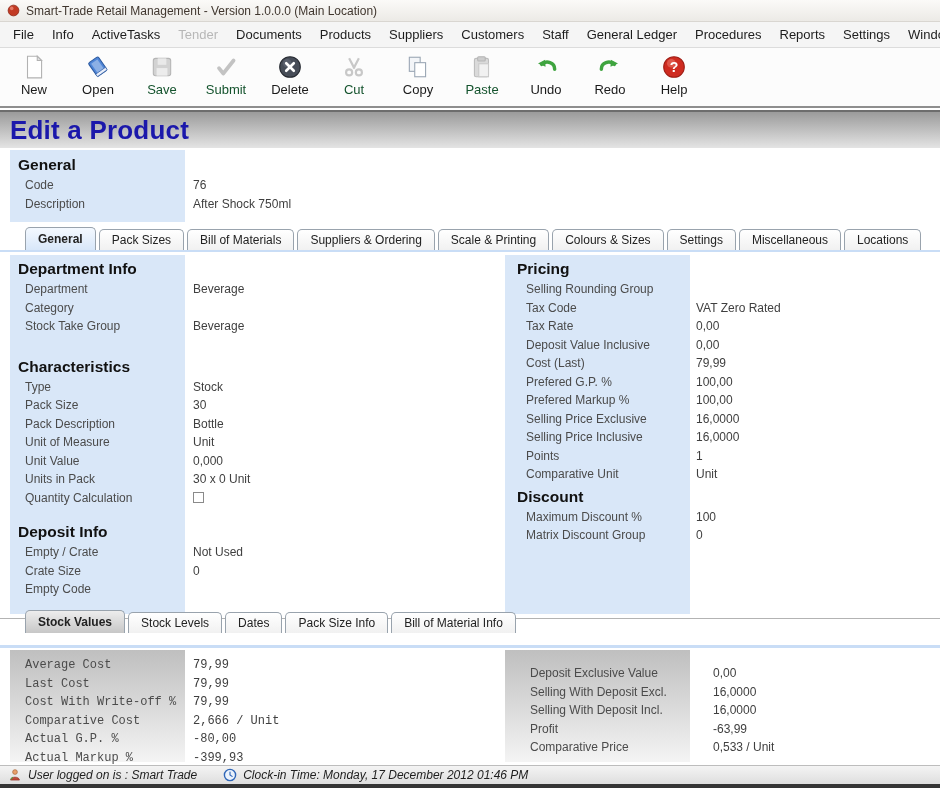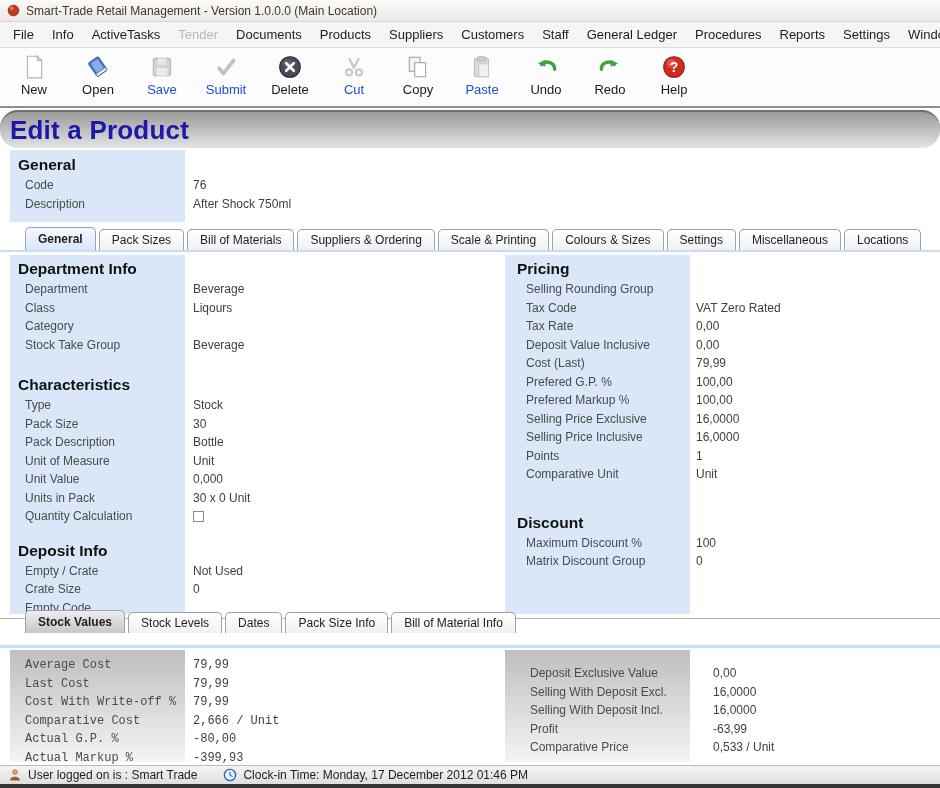--- a/index.html
+++ b/index.html
@@ -29,28 +29,28 @@
 
   
   .toolbar {
     position:absolute; top:48px; left:0; width:940px; height:60px;
     background:#fcfcfc; border-bottom:2px solid #8e8e8e;
     display:flex; padding-left:2px; box-sizing:border-box;
   }
   .tool-btn { width:64px; display:flex; flex-direction:column; align-items:center; justify-content:flex-start; padding-top:6px; box-sizing:border-box; }
   .tool-btn svg { width:26px; height:26px; }
   .tb-label { font-size:13px; color:#1a1a1a; margin-top:2px; white-space:nowrap; }
-  .tool-btn.disabled .tb-label { color:#1d4ed8; }
+  .tool-btn.disabled .tb-label { color:#14532d; }
 
   
   .page-header {
     position:absolute; top:110px; left:0; width:940px; height:38px;
     background:linear-gradient(#9b9b9b,#e4e4e4);
     border-top:2px solid #6d6d6d; box-sizing:border-box;
-    display:flex; align-items:center;border-radius:18px;
+    display:flex; align-items:center;
   }
   .ph-title { font-size:26px; font-weight:bold; color:#1b18ab; padding-left:10px; letter-spacing:0.2px; }
 
   
   .general-area { position:absolute; top:150px; left:0; width:940px; height:74px; background:#fff; }
   .gen-bg { position:absolute; left:10px; top:0; width:175px; height:72px; background:#d9e7f8; }
   .gen-col { position:absolute; left:0; top:4px; width:940px; }
 
   .sec-heading { font-size:15.5px; font-weight:bold; color:#111; height:22px; line-height:22px; }
   .fieldrow { display:flex; align-items:center; height:18.5px; font-size:12px; color:#4b4b4b; }
@@ -82,21 +82,21 @@
   .underline-blue { position:absolute; left:0; width:940px; height:3px; background:#c9ddf6; }
 
   
   .main-content { position:absolute; top:252px; left:0; width:940px; height:366px; background:#fff;text-decoration:underline; }
   .panel-bg { position:absolute; top:3px; height:359px; background:#d9e7f8; }
   .panel-bg.pl { left:10px; width:175px; }
   .panel-bg.pr { left:505px; width:185px; }
   .col-l { position:absolute; left:0; top:6px; width:500px; }
   .col-r { position:absolute; left:505px; top:6px; width:435px; }
   .gap14 { margin-top:14px; }
-  .gap18 { margin-top:28px; }
+  .gap18 { margin-top:2px; }
   .gap20 { margin-top:20px; }
 
   .checkbox { width:11px; height:11px; border:1px solid #8a8a8a; background:#fff; box-sizing:border-box; }
 
   
   .bottom-strip {
     position:absolute; top:618px; left:0; width:940px; height:15px;
     border-top:1px solid #b3b3b3; box-sizing:border-box; background:#fff;
     display:flex; align-items:flex-end; padding-left:25px;
   }
@@ -106,21 +106,21 @@
   .grad-bg.br { left:505px; width:185px; }
   .col-bl { position:absolute; left:0; top:8px; width:500px;font-family:Liberation Mono, monospace; }
   .col-br { position:absolute; left:505px; top:16px; width:435px; }
   .col-br .fieldrow { padding-left:25px; }
   .col-br .f-label { width:183px; }
 
   
   .statusbar {
     position:absolute; top:765px; left:0; width:940px; height:19px;
     background:linear-gradient(#f4f4f4,#dedede); border-top:1px solid #bdbdbd; box-sizing:border-box;
-    display:flex; align-items:center; font-size:12px; color:#1e1e1e;
+    display:flex; align-items:center; font-size:12px; color:#1e1e1e;font-style:italic;
   }
   .statusbar svg { width:14px; height:14px; }
   .sb-user-icon { margin:0 6px 0 8px; }
   .sb-clock-icon { margin:0 6px 0 26px; }
   .window-bottom-edge { position:absolute; top:784px; left:0; width:940px; height:4px; background:#353535; }
 </style>
 </head>
 <body>
 
 <div class="screen">
@@ -276,24 +276,20 @@
     <div class="panel-bg pl"></div>
     <div class="panel-bg pr"></div>
 
     <div class="col-l geom-l">
       <div class="sec-heading">Department Info</div>
       <div class="fieldrow">
         <span class="f-label">Department</span>
         <span class="f-value">Beverage</span>
       </div>
       <div class="fieldrow">
-        <span class="f-label">Class</span>
-        <span class="f-value">Liqours</span>
-      </div>
-      <div class="fieldrow">
         <span class="f-label">Category</span>
         <span class="f-value"></span>
       </div>
       <div class="fieldrow">
         <span class="f-label">Stock Take Group</span>
         <span class="f-value">Beverage</span>
       </div>
 
       <div class="sec-heading gap20">Characteristics</div>
       <div class="fieldrow">

